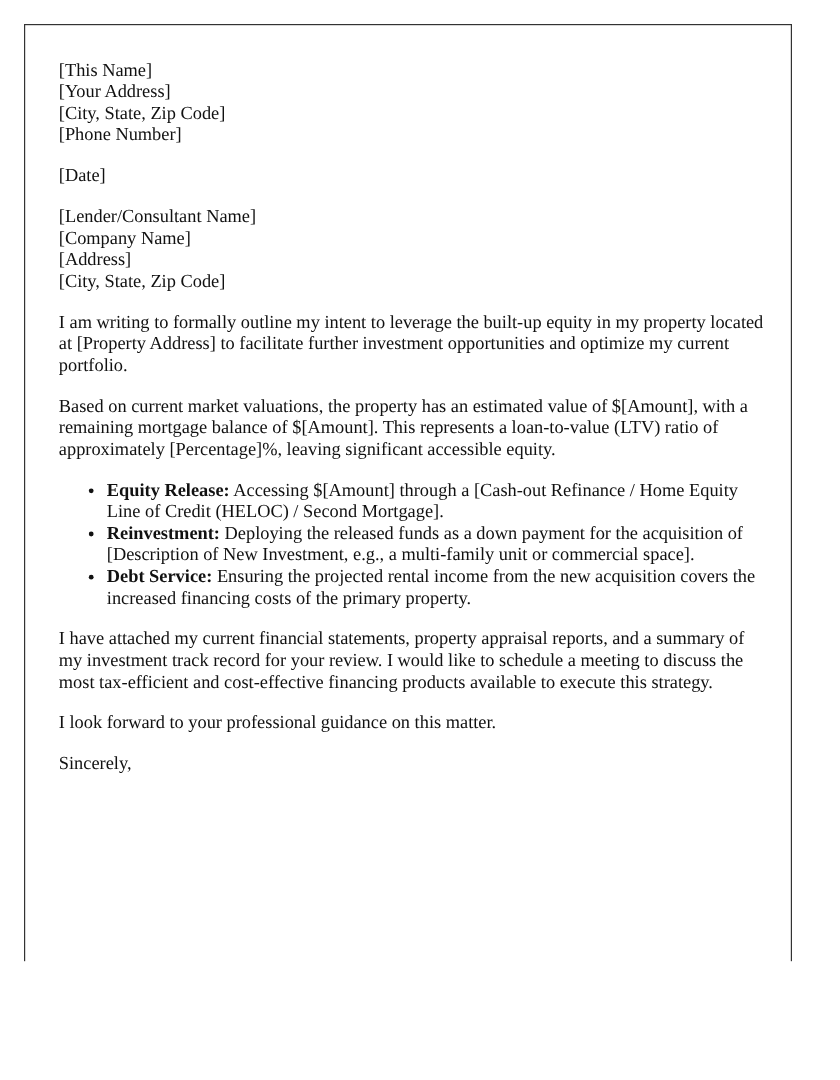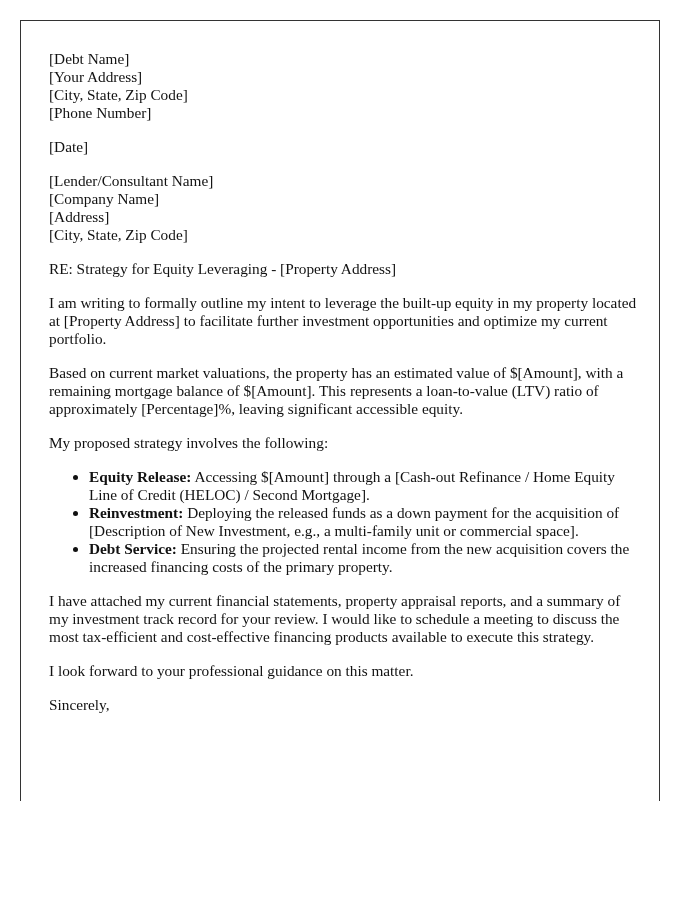--- a/index.html
+++ b/index.html
@@ -46,45 +46,43 @@
     ul.strategy-list li { margin: 0; }
     .bold { font-weight: bold; text-align: center; }
   </style>
 </head>
 <body>
 
 <div class="page">
   <div class="content">
 
     <div class="block">
-      <span class="line">[Debt Name]</span>
+      <span class="line">[This Name]</span>
       <span class="line">[Your Address]</span>
       <span class="line">[City, State, Zip Code]</span>
       <span class="line">[Phone Number]</span>
     </div>
 
     <div class="block">
       <span class="line">[Date]</span>
     </div>
 
     <div class="block">
       <span class="line">[Lender/Consultant Name]</span>
       <span class="line">[Company Name]</span>
       <span class="line">[Address]</span>
       <span class="line">[City, State, Zip Code]</span>
     </div>
 
-    <p class="para">RE: Strategy for Equity Leveraging - [Property Address]</p>
 
 
     <p class="para">I am writing to formally outline my intent to leverage the built-up equity in my property located at [Property Address] to facilitate further investment opportunities and optimize my current portfolio.</p>
 
     <p class="para">Based on current market valuations, the property has an estimated value of $[Amount], with a remaining mortgage balance of $[Amount]. This represents a loan-to-value (LTV) ratio of approximately [Percentage]%, leaving significant accessible equity.</p>
 
-    <p class="para">My proposed strategy involves the following:</p>
 
     <ul class="strategy-list">
       <li><span class="bold">Equity Release:</span><span> Accessing $[Amount] through a [Cash-out Refinance / Home Equity Line of Credit (HELOC) / Second Mortgage].</span></li>
       <li><span class="bold">Reinvestment:</span><span> Deploying the released funds as a down payment for the acquisition of [Description of New Investment, e.g., a multi-family unit or commercial space].</span></li>
       <li><span class="bold">Debt Service:</span><span> Ensuring the projected rental income from the new acquisition covers the increased financing costs of the primary property.</span></li>
     </ul>
 
     <p class="para">I have attached my current financial statements, property appraisal reports, and a summary of my investment track record for your review. I would like to schedule a meeting to discuss the most tax-efficient and cost-effective financing products available to execute this strategy.</p>
 
     <p class="para">I look forward to your professional guidance on this matter.</p>

